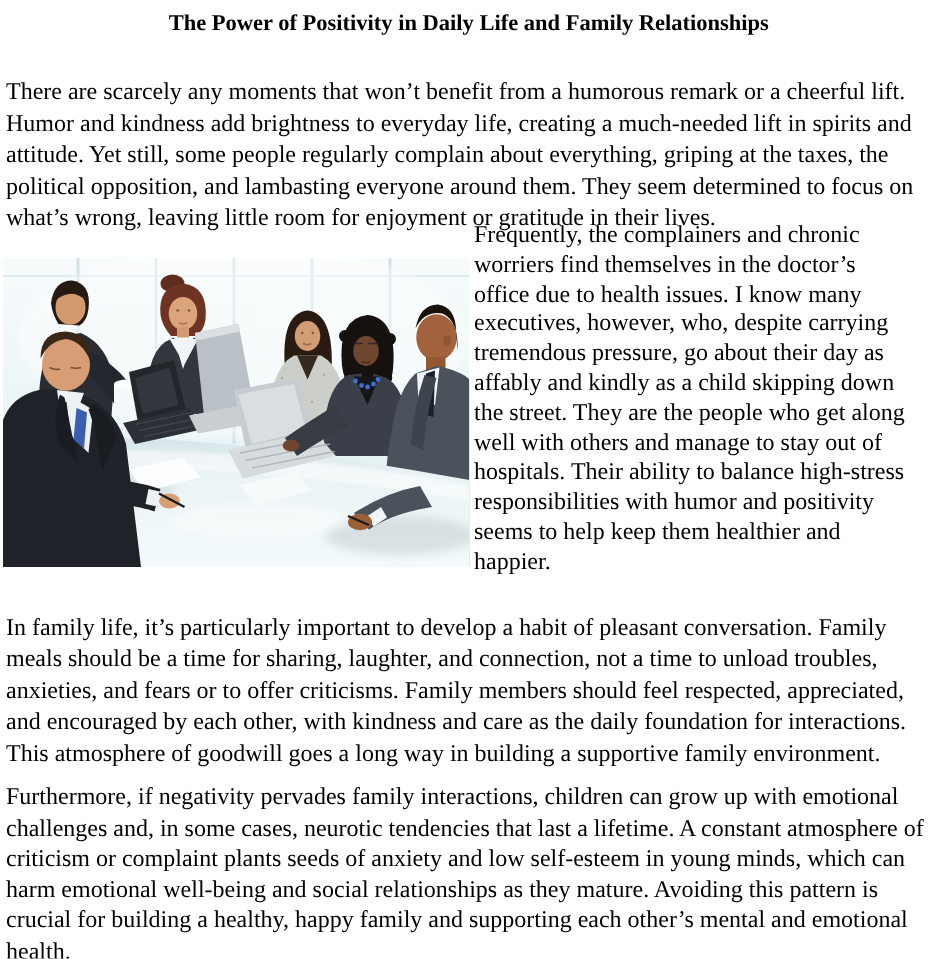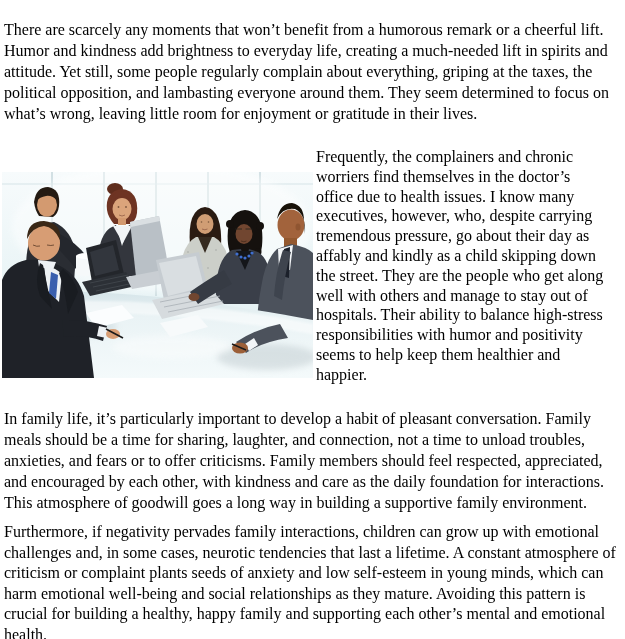--- a/index.html
+++ b/index.html
@@ -10,35 +10,36 @@
   }
   .page{position:absolute;inset:0;}
   .doc-title{
     position:absolute;top:8px;left:0;width:625px;margin:0;
     text-align:center;font-size:15px;font-weight:bold;line-height:17px;
   }
   .para{
     position:absolute;margin:0;font-size:16px;line-height:20.9px;
     text-align:left;letter-spacing:0;
   }
-  .p1{top:20px;left:4px;width:622px;}
+  .p1{top:52px;left:4px;width:622px;}
   .p2{top:147px;left:316px;width:292px;line-height:19.8px;}
   .p3{top:409px;left:4px;width:622px;}
   .p4{top:522px;left:4px;width:622px;line-height:20.5px;}
   .photo{
     position:absolute;left:2px;top:172px;width:311px;height:206px;
     overflow:hidden;
   }
   .photo svg{display:block;}
 </style>
 </head>
 <body>
 
 <div class="page">
 
+  <h1 class="doc-title">The Power of Positivity in Daily Life and Family Relationships</h1>
 
   <p class="para p1">There are scarcely any moments that won’t benefit from a humorous remark or a cheerful lift. Humor and kindness add brightness to everyday life, creating a much-needed lift in spirits and attitude. Yet still, some people regularly complain about everything, griping at the taxes, the political opposition, and lambasting everyone around them. They seem determined to focus on what’s wrong, leaving little room for enjoyment or gratitude in their lives.</p>
 
   <div class="photo" role="img" aria-label="Business team of six people in dark suits meeting around a glass conference table with laptops, papers and a coffee mug in a bright office">
     <svg width="311" height="206" viewBox="0 0 311 206" xmlns="http://www.w3.org/2000/svg">
       <defs>
         <linearGradient id="bg" x1="0" y1="0" x2="0" y2="1">
           <stop offset="0" stop-color="#f7fbfc"></stop>
           <stop offset="0.55" stop-color="#e9f4f6"></stop>
           <stop offset="1" stop-color="#dcebee"></stop>

